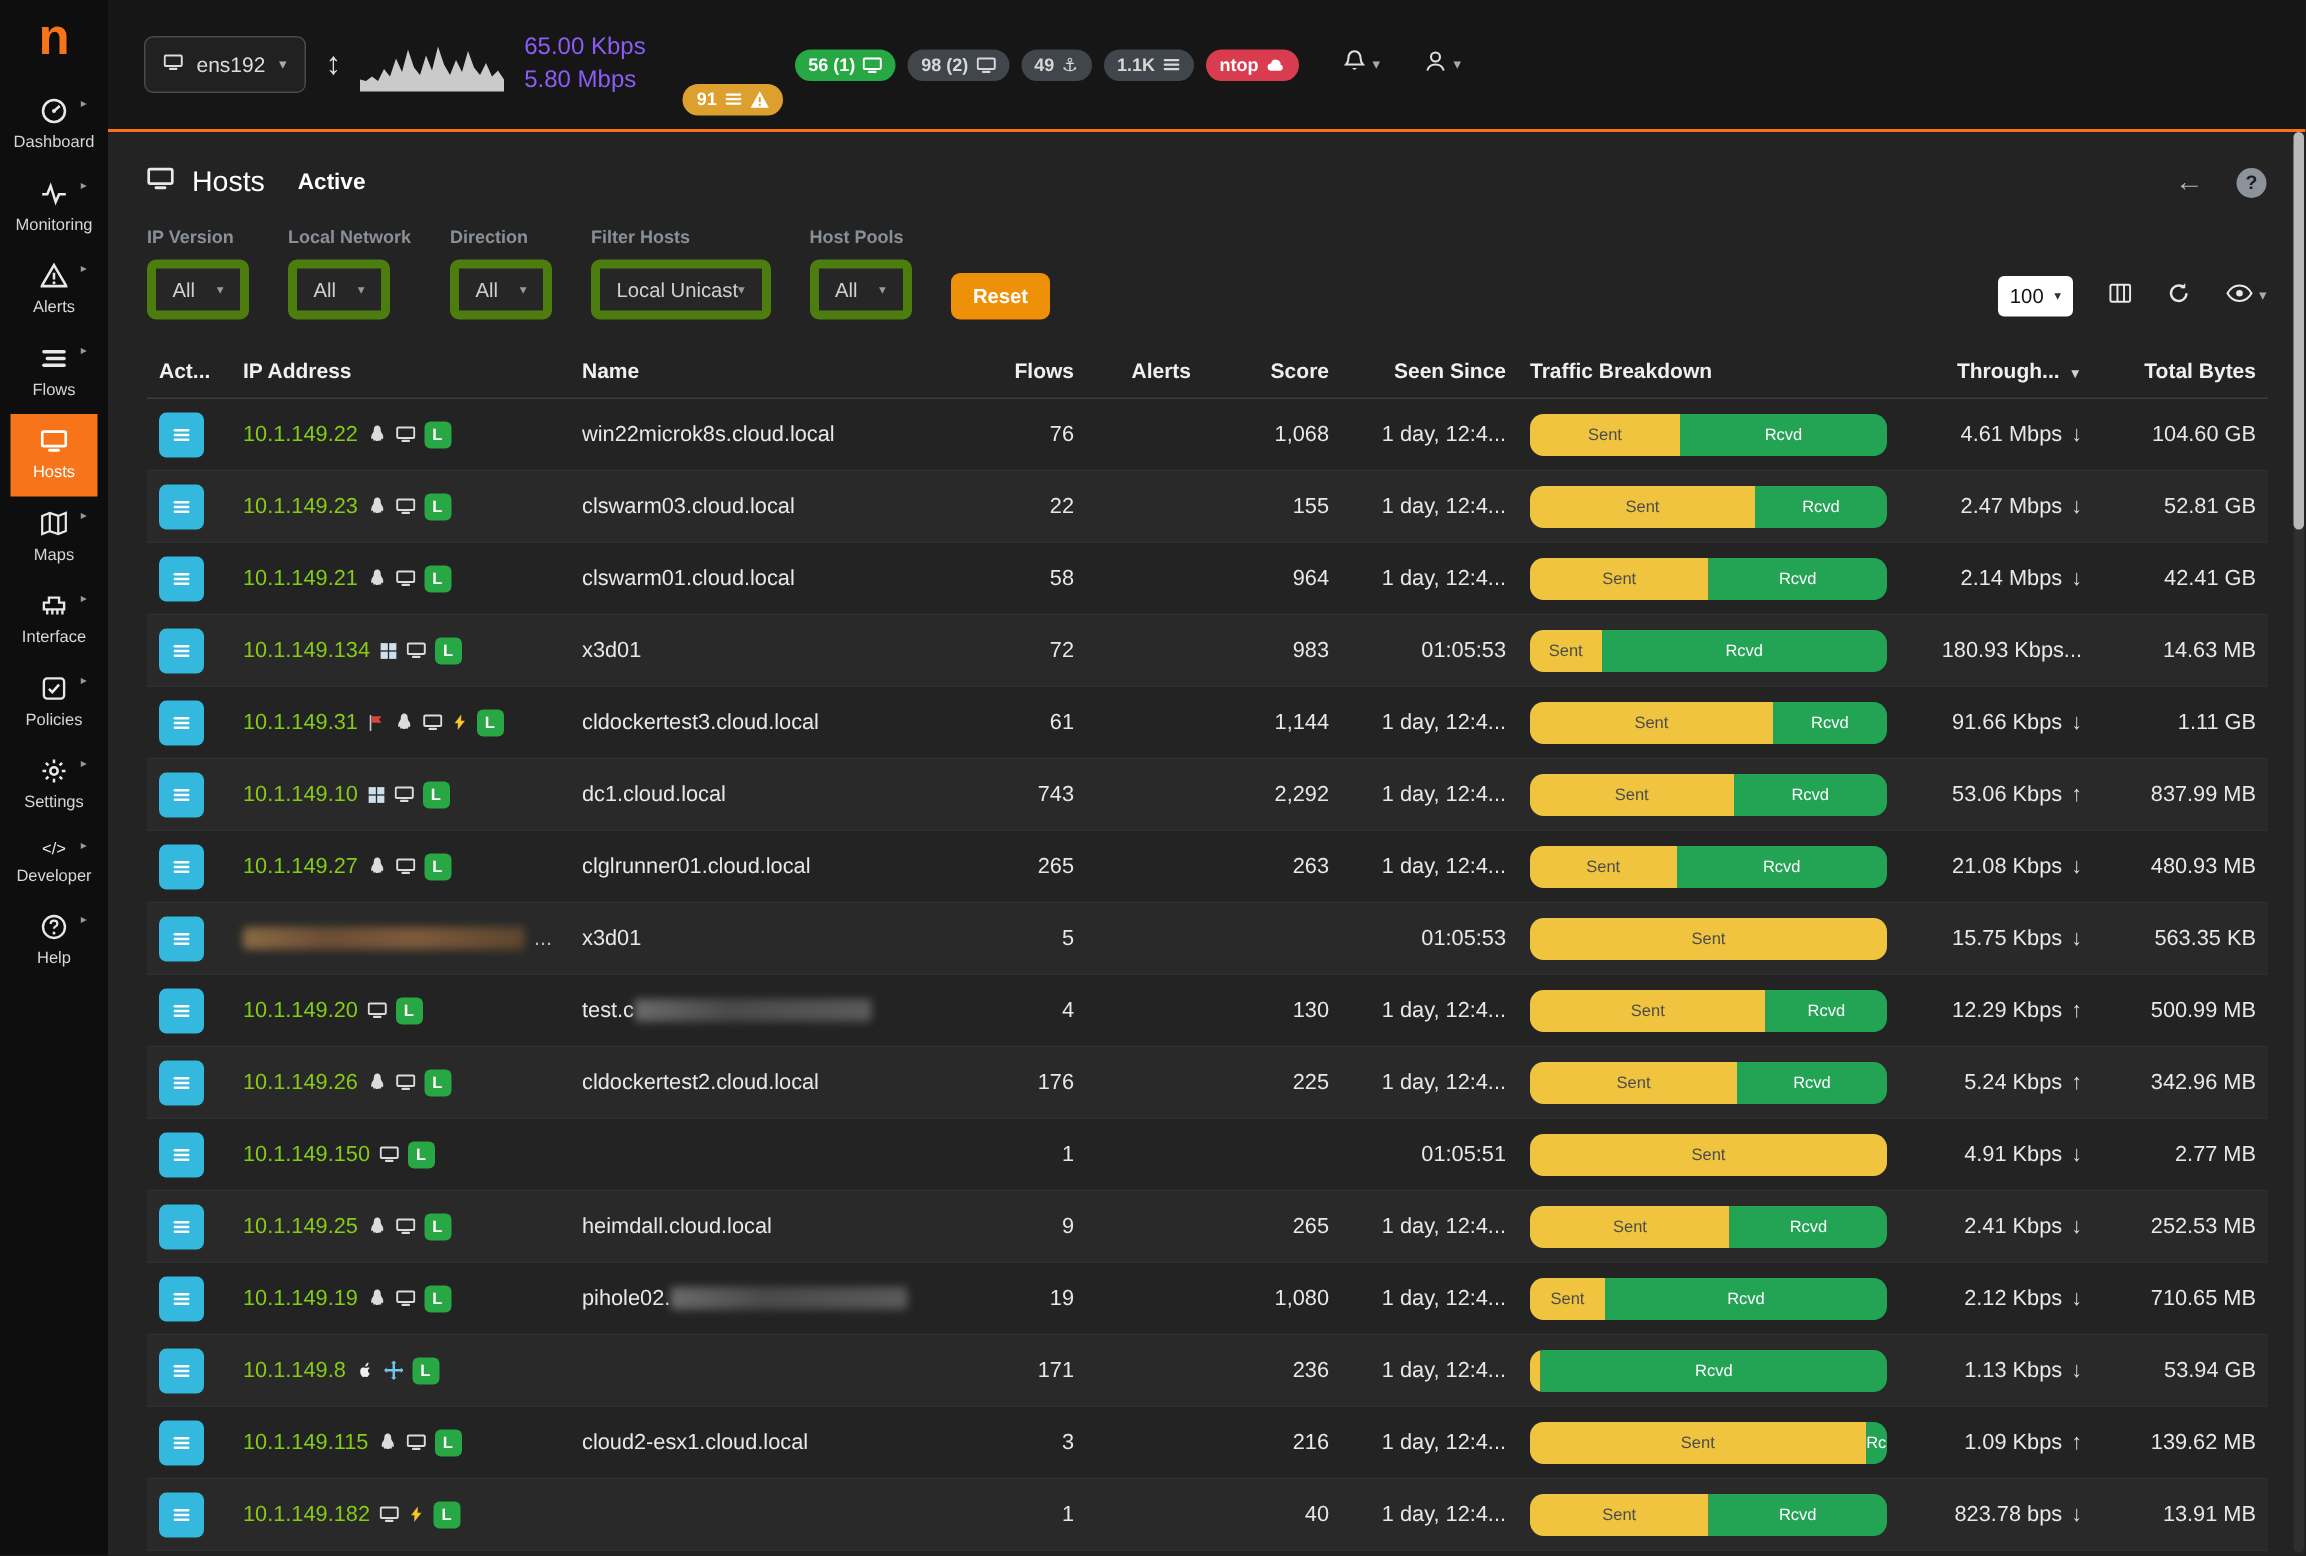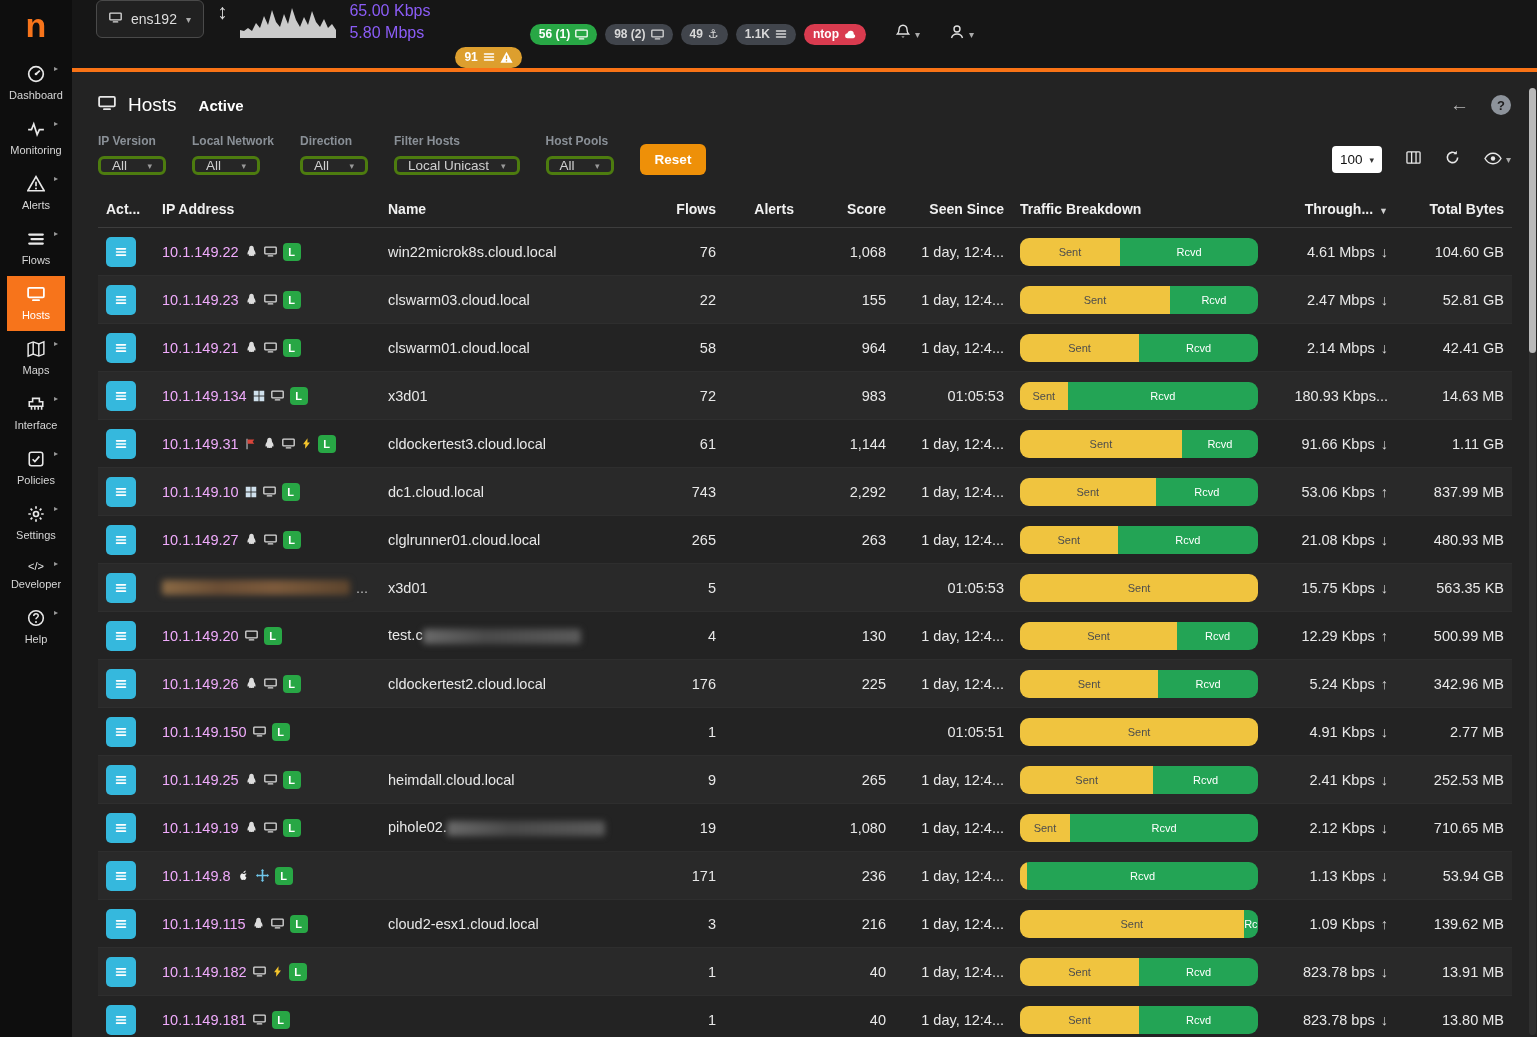--- a/index.html
+++ b/index.html
@@ -8,21 +8,21 @@
 
 .sidebar{position:absolute;left:0;top:0;width:72px;height:100%;background:#0e0e0e;display:flex;flex-direction:column;align-items:center;z-index:5}
 .logo{font-size:34px;font-weight:800;color:#f7741b;margin:8px 0 14px;cursor:pointer;line-height:1}
 .side-item{width:100%;padding:9px 2px 10px;display:flex;flex-direction:column;align-items:center;gap:6px;position:relative;color:#d6d6d6;font-size:11px;cursor:pointer}
 .side-item .ic{color:#e8e8e8;display:inline-flex}
 .side-item.active{background:#f7741b;color:#fff}
 .side-item.active .ic{color:#fff}
 .side-caret{position:absolute;top:8px;right:7px;font-size:8px;color:#9a9a9a}
 
 .main{position:absolute;left:72px;top:0;right:0;height:100%}
-.topbar{height:72px;background:#161616;display:flex;padding:0 20px 0 24px;gap:13px;border-bottom:4px solid #f97316}
+.topbar{height:88px;background:#161616;display:flex;align-items:center;padding:0 20px 0 24px;gap:13px;border-bottom:2px solid #f97316}
 .iface-select{display:flex;align-items:center;gap:9px;background:#212121;border:1px solid#4a4a4a;border-radius:6px;height:38px;padding:0 12px;font-size:14px;color:#ddd;cursor:pointer}
 .updown{font-size:21px;color:#ddd}
 .spark{width:96px;height:40px}
 .rates{font-size:16px;color:#8b5cf6;line-height:1.4;white-space:nowrap}
 .badges{display:flex;gap:8px;margin-left:12px;align-items:center}
 .badge{display:inline-flex;align-items:center;gap:5px;height:21px;padding:0 9px;border-radius:11px;font-size:12px;font-weight:bold;cursor:pointer;white-space:nowrap}
 .badge .ic{display:inline-flex;line-height:1}
 .search-box{margin-left:auto;display:flex;align-items:center;background:#0f0f0f;border:1px solid #2e2e2e;border-radius:8px;height:40px;width:322px;padding:0 13px;gap:11px;color:#9a9a9a}
 .search-box input{background:transparent;border:0;outline:0;color:#ddd;font-size:14px;flex:1;font-family:inherit}
 .tb-btn{display:flex;align-items:center;gap:4px;color:#e0e0e0;margin-left:16px;cursor:pointer}
@@ -32,41 +32,41 @@
 .page-head{display:flex;align-items:center;gap:12px;padding:22px 26px 12px}
 .page-title{font-size:19px;font-weight:400;color:#fff}
 .tab-active{font-size:15px;font-weight:bold;color:#fff;margin-left:10px;cursor:pointer}
 .spacer{flex:1}
 .back-arrow{color:#b5b5b5;font-size:19px;cursor:pointer}
 .help-circle{width:20px;height:20px;border-radius:50%;background:#8d939b;color:#1c1c1c;font-weight:bold;font-size:13px;display:flex;align-items:center;justify-content:center;cursor:pointer;margin-left:10px}
 
 .filter-row{display:flex;align-items:flex-end;gap:26px;padding:6px 26px 16px}
 .filters{display:flex;gap:26px}
 .flabel{font-size:12px;font-weight:bold;color:#8a9097;margin-bottom:8px}
-.fselect{display:inline-flex;align-items:center;gap:12px;background:#262626;border:3px solid #4d7c0f;border-radius:6px;height:19px;padding:0 11px;font-size:13.5px;color:#d0d0d0;min-width:68px;justify-content:space-between;cursor:pointer;white-space:nowrap}
+.fselect{display:inline-flex;align-items:center;gap:0;background:#262626;border:6px solid #4d7c0f;border-radius:6px;height:40px;padding:0 11px;font-size:13.5px;color:#d0d0d0;min-width:68px;justify-content:space-between;cursor:pointer;white-space:nowrap}
 .fcaret{font-size:9px;color:#999}
 .reset-btn{background:#ee9008;color:#fff;border:0;border-radius:6px;height:31px;padding:0 15px;font-size:13.5px;font-weight:bold;cursor:pointer;font-family:inherit}
 .right-controls{margin-left:auto;display:flex;align-items:center;gap:24px;padding-bottom:2px}
 .pp-select{background:#fff;color:#111;border-radius:4px;height:27px;display:inline-flex;align-items:center;gap:7px;padding:0 8px;font-size:13.5px;cursor:pointer}
 .pp-caret{font-size:9px;color:#333}
 .ctl{color:#e8e8e8;cursor:pointer;display:flex;align-items:center;gap:4px}
 
 .table-wrap{padding:0 26px}
 table{width:100%;border-collapse:collapse;font-size:14.5px;table-layout:fixed}
 th{padding:10px 8px;border-bottom:1px solid #3d3d3d;color:#f0f0f0;font-size:14px;font-weight:bold;white-space:nowrap;overflow:hidden;cursor:pointer}
 td{padding:0 8px;height:48px;border-bottom:1px solid #2e2e2e;white-space:nowrap;overflow:hidden}
 tbody tr:nth-child(odd) td{background:#232323}
 tbody tr:nth-child(even) td{background:#292929}
 .c0{width:56px;text-align:left}.c1{width:226px;text-align:left}.c2{width:260px;text-align:left}
 .c3{width:84px;text-align:right}.c4{width:78px;text-align:right}.c5{width:92px;text-align:right}
 .c6{width:118px;text-align:right}.c7{width:254px;text-align:left}.c8{width:130px;text-align:right}.c9{width:116px;text-align:right}
 .sort{font-size:9px;color:#cfcfcf;margin-left:6px}
 .act-btn{width:30px;height:30px;background:#35b8dd;border:0;border-radius:5px;display:flex;align-items:center;justify-content:center;cursor:pointer}
 .ipcell{display:flex;align-items:center;gap:6px}
-.ip{color:#f0abfc;text-decoration:none;cursor:pointer}
+.ip{color:#84cc16;text-decoration:none;cursor:pointer}
 .host-ic{display:inline-flex;color:#dcdcdc}
 .host-ic.windows{color:#cfe0ec}
 .host-ic.apple{color:#efefef}
 .lbadge{background:#28a745;color:#fff;font-size:11px;font-weight:bold;border-radius:4px;width:18px;height:18px;display:inline-flex;align-items:center;justify-content:center;flex:0 0 auto}
 .hname{color:#e8e8e8}
 .bar{display:flex;height:28px;border-radius:9px;overflow:hidden;width:100%}
 .seg{display:flex;align-items:center;justify-content:center;font-size:11px;height:100%;overflow:hidden}
 .seg.sent{background:#f0c43f;color:#4d4d4d}
 .seg.rcvd{background:#23a455;color:#fff}
 .arrow{margin-left:6px;color:#d8d8d8}

